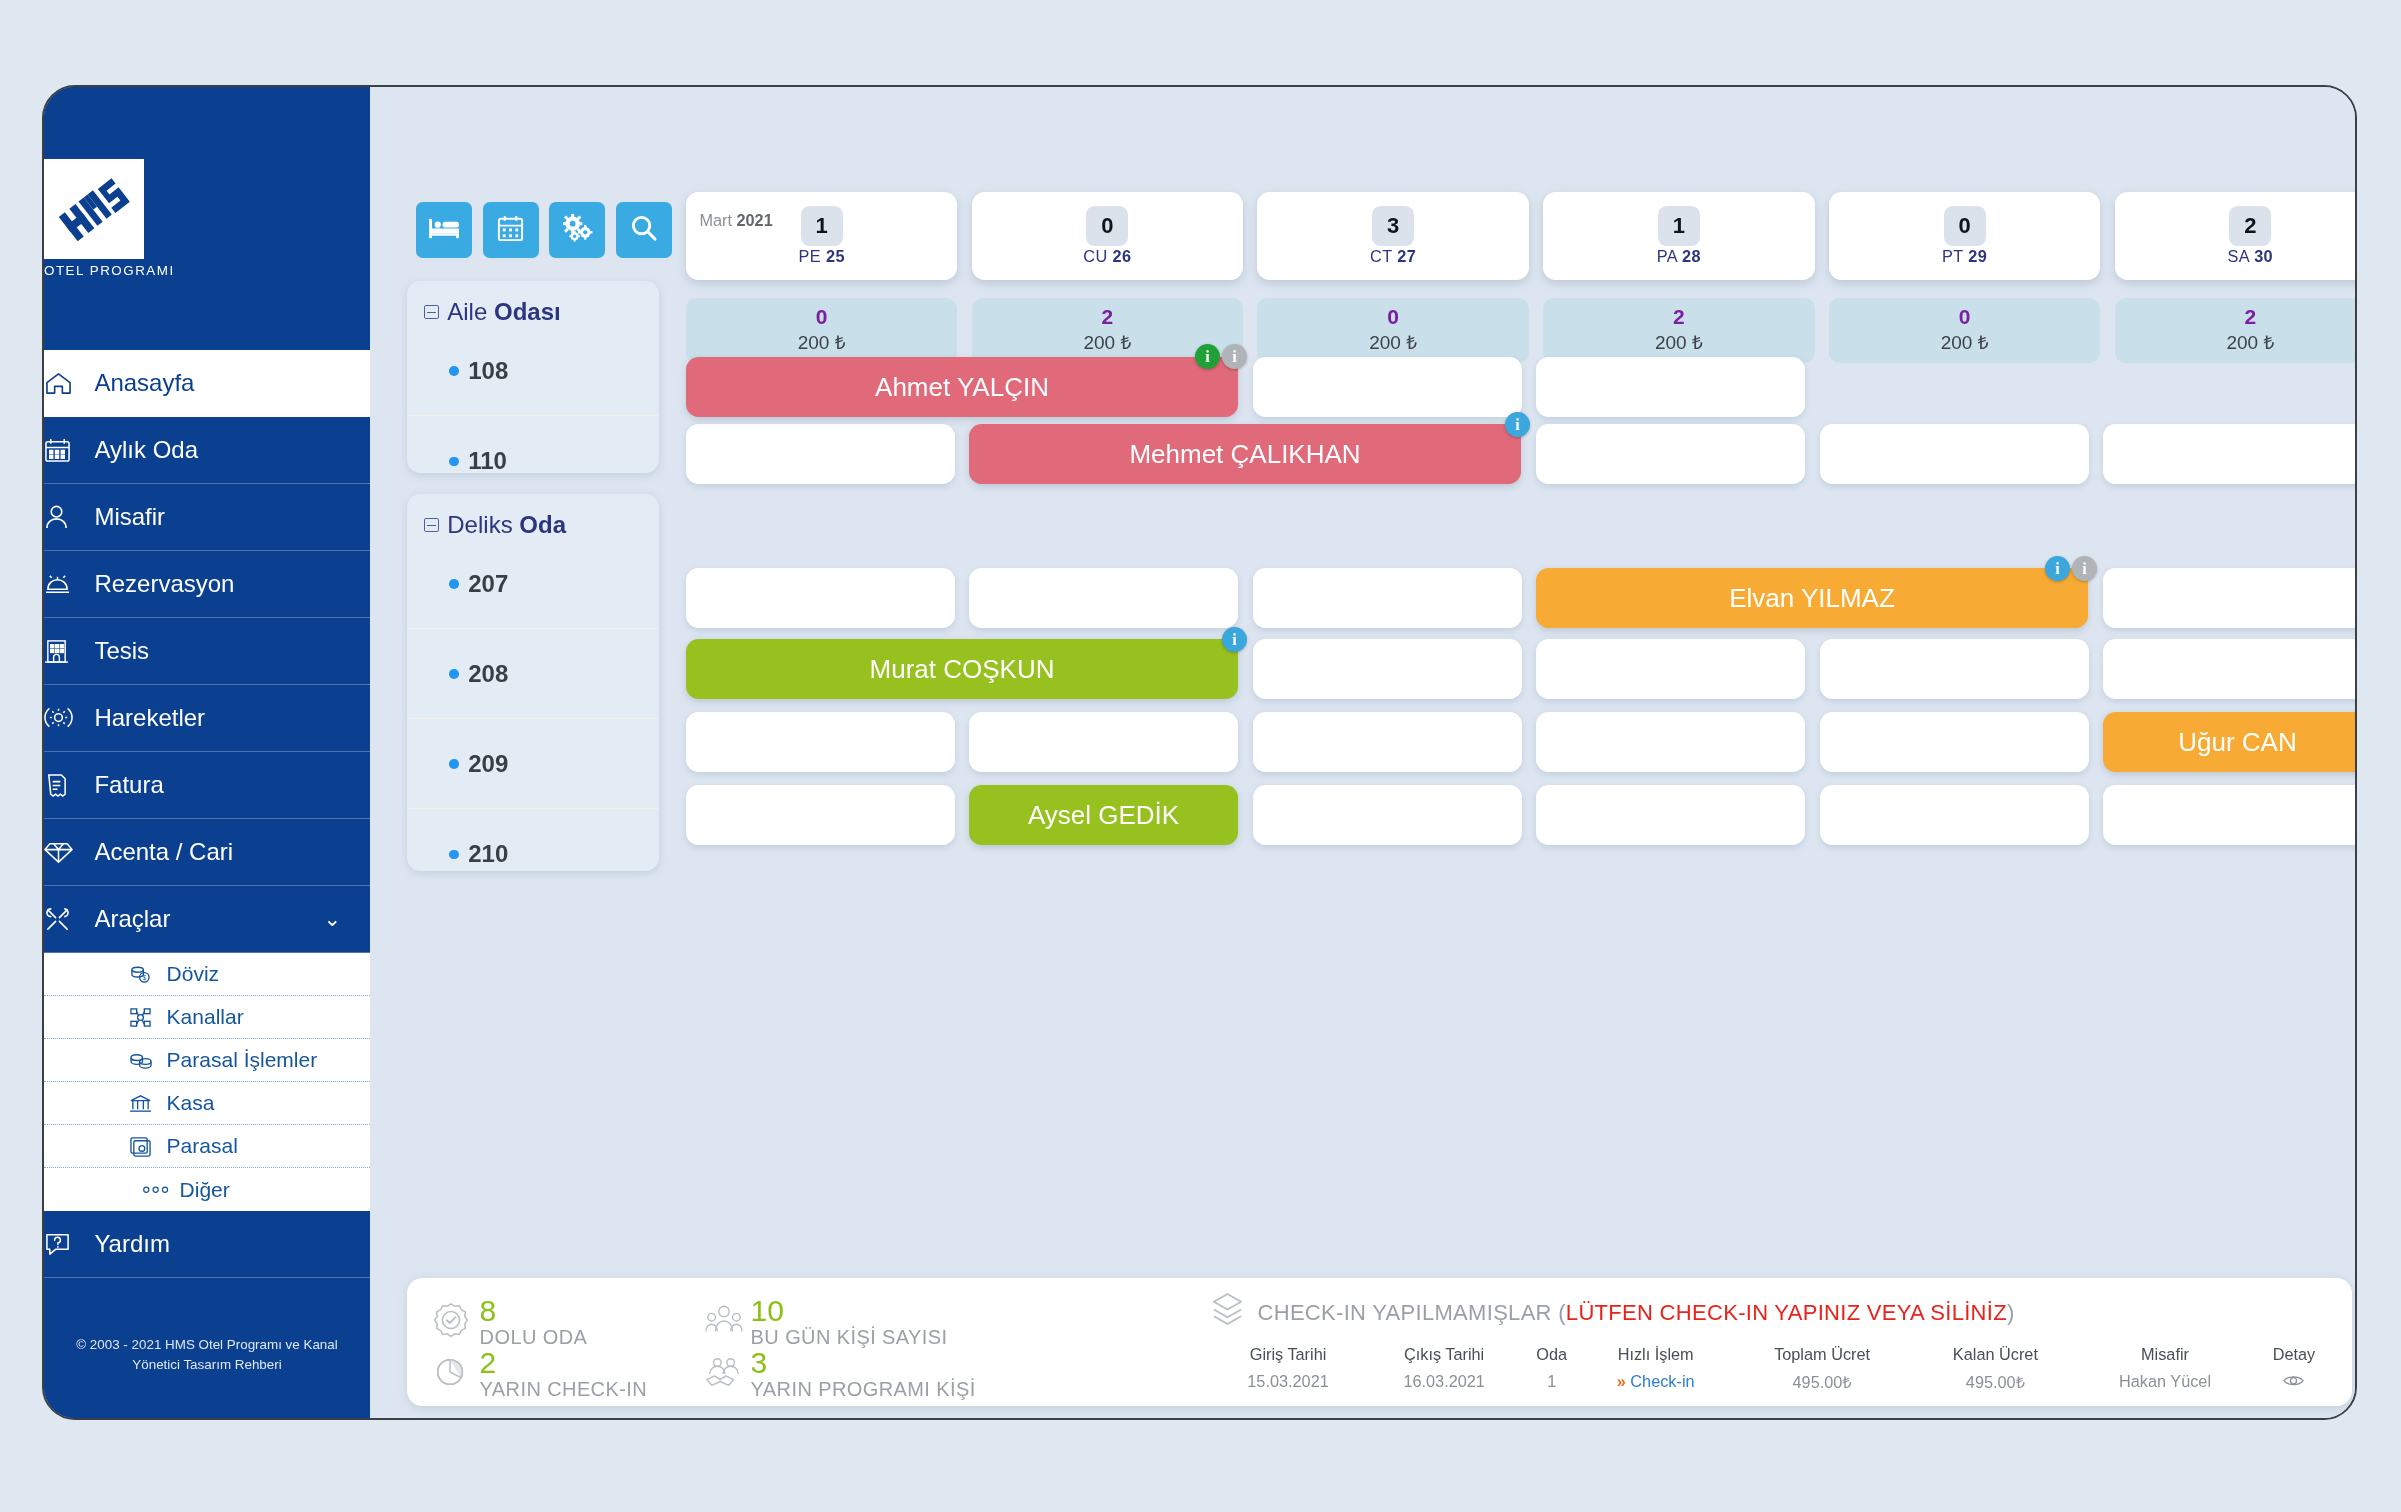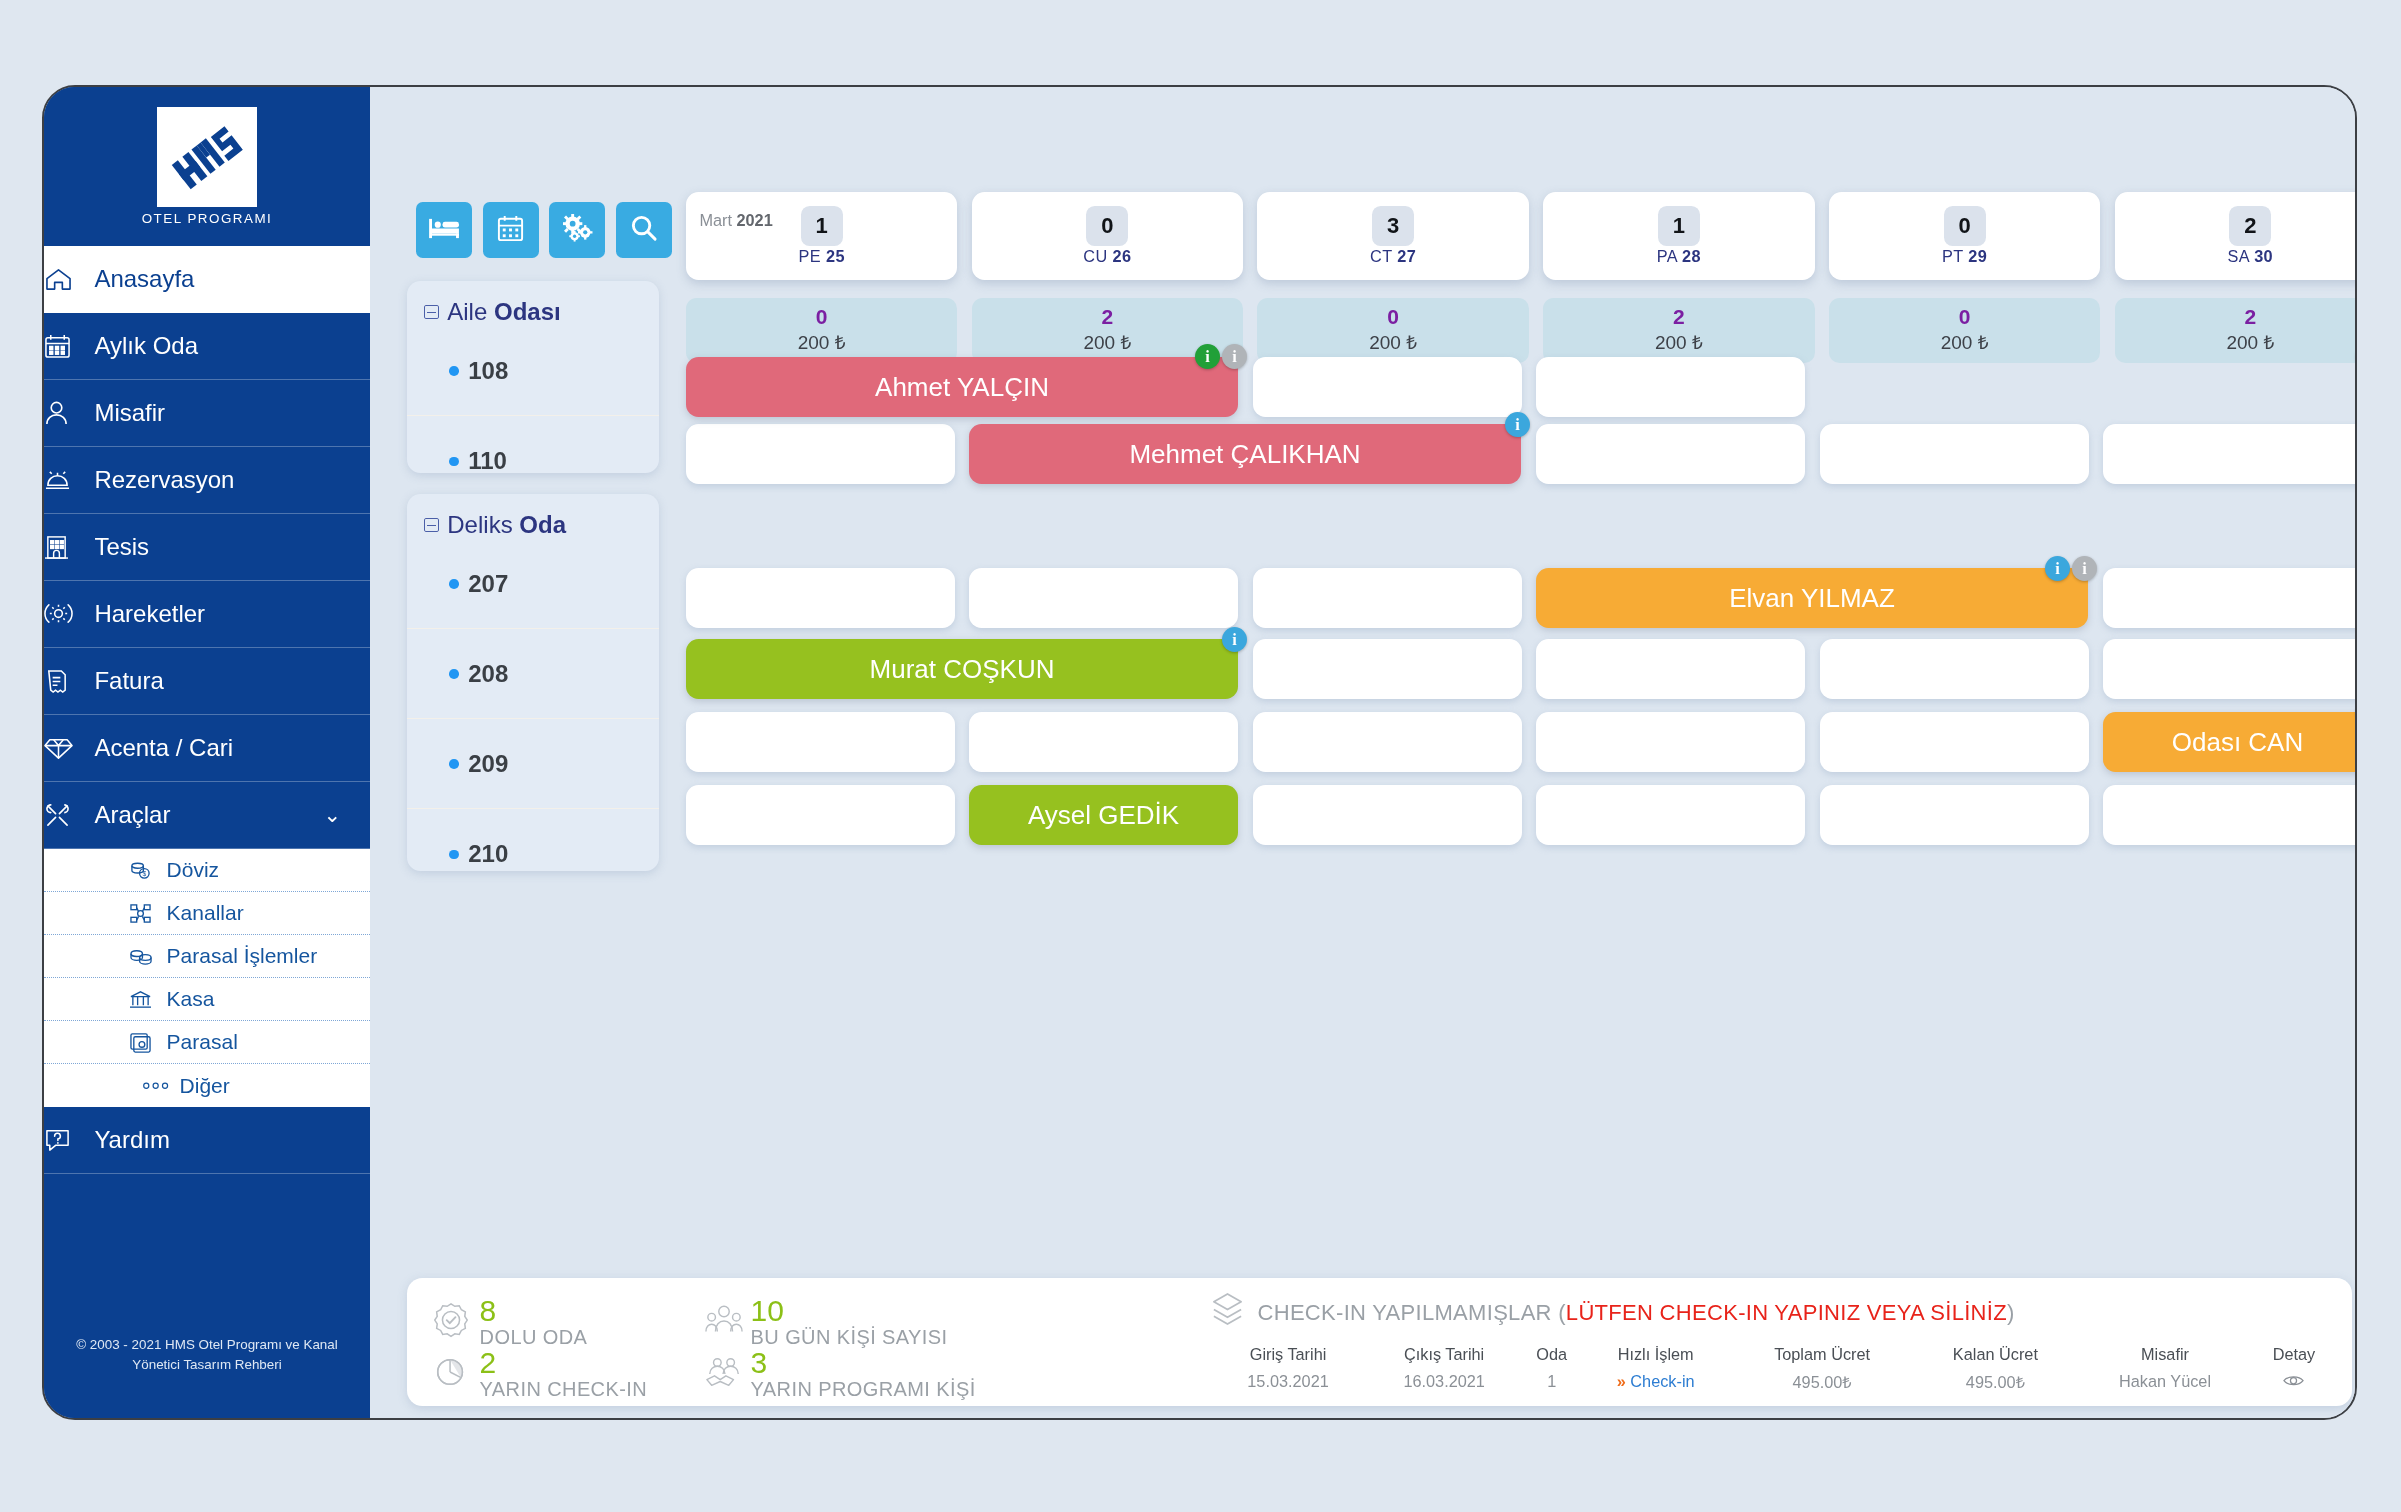--- a/index.html
+++ b/index.html
@@ -24,23 +24,23 @@
   
   #sidebar {
     position: absolute;
     left: 0; top: 0;
     width: 326px; height: 100%;
     background: #0b4090;
     display: flex;
     flex-direction: column;
   }
   #brand {
-    height: 159px;
+    height: 263px;
     display: flex; flex-direction: column;
-    align-items: center; justify-content: center;
+    justify-content: center;
     background: #0b4090;
   }
   #logo-mark {
     width: 100px; height: 100px;
     background: #ffffff;
     display: flex; align-items: center; justify-content: center;
     overflow: hidden;
   }
   #logo-mark svg { display:block; }
   #brand-sub {
@@ -724,21 +724,21 @@
         <div class="booking amber" style="left: 850px; top: 481px; width: 552px; height: 60px;">
           <span>Elvan YILMAZ</span>
         </div>
         <div class="badge blue" style="left: 1359px; top: 469px;">i</div>
         <div class="badge gray" style="left: 1386px; top: 469px;">i</div>
         <div class="booking green" style="left: 0px; top: 552px; width: 552px; height: 60px;">
           <span>Murat COŞKUN</span>
         </div>
         <div class="badge blue" style="left: 536px; top: 540px;">i</div>
         <div class="booking amber" style="left: 1417px; top: 625px; width: 269px; height: 60px;">
-          <span>Odası CAN</span>
+          <span>Uğur CAN</span>
         </div>
         <div class="badge blue" style="left: 1670px; top: 613px;">i</div>
         <div class="booking green" style="left: 283px; top: 698px; width: 269px; height: 60px;">
           <span>Aysel GEDİK</span>
         </div>
       </div>
 
     <div id="summary">
 
       <div class="stat" style="left:25px; top:19px;">

